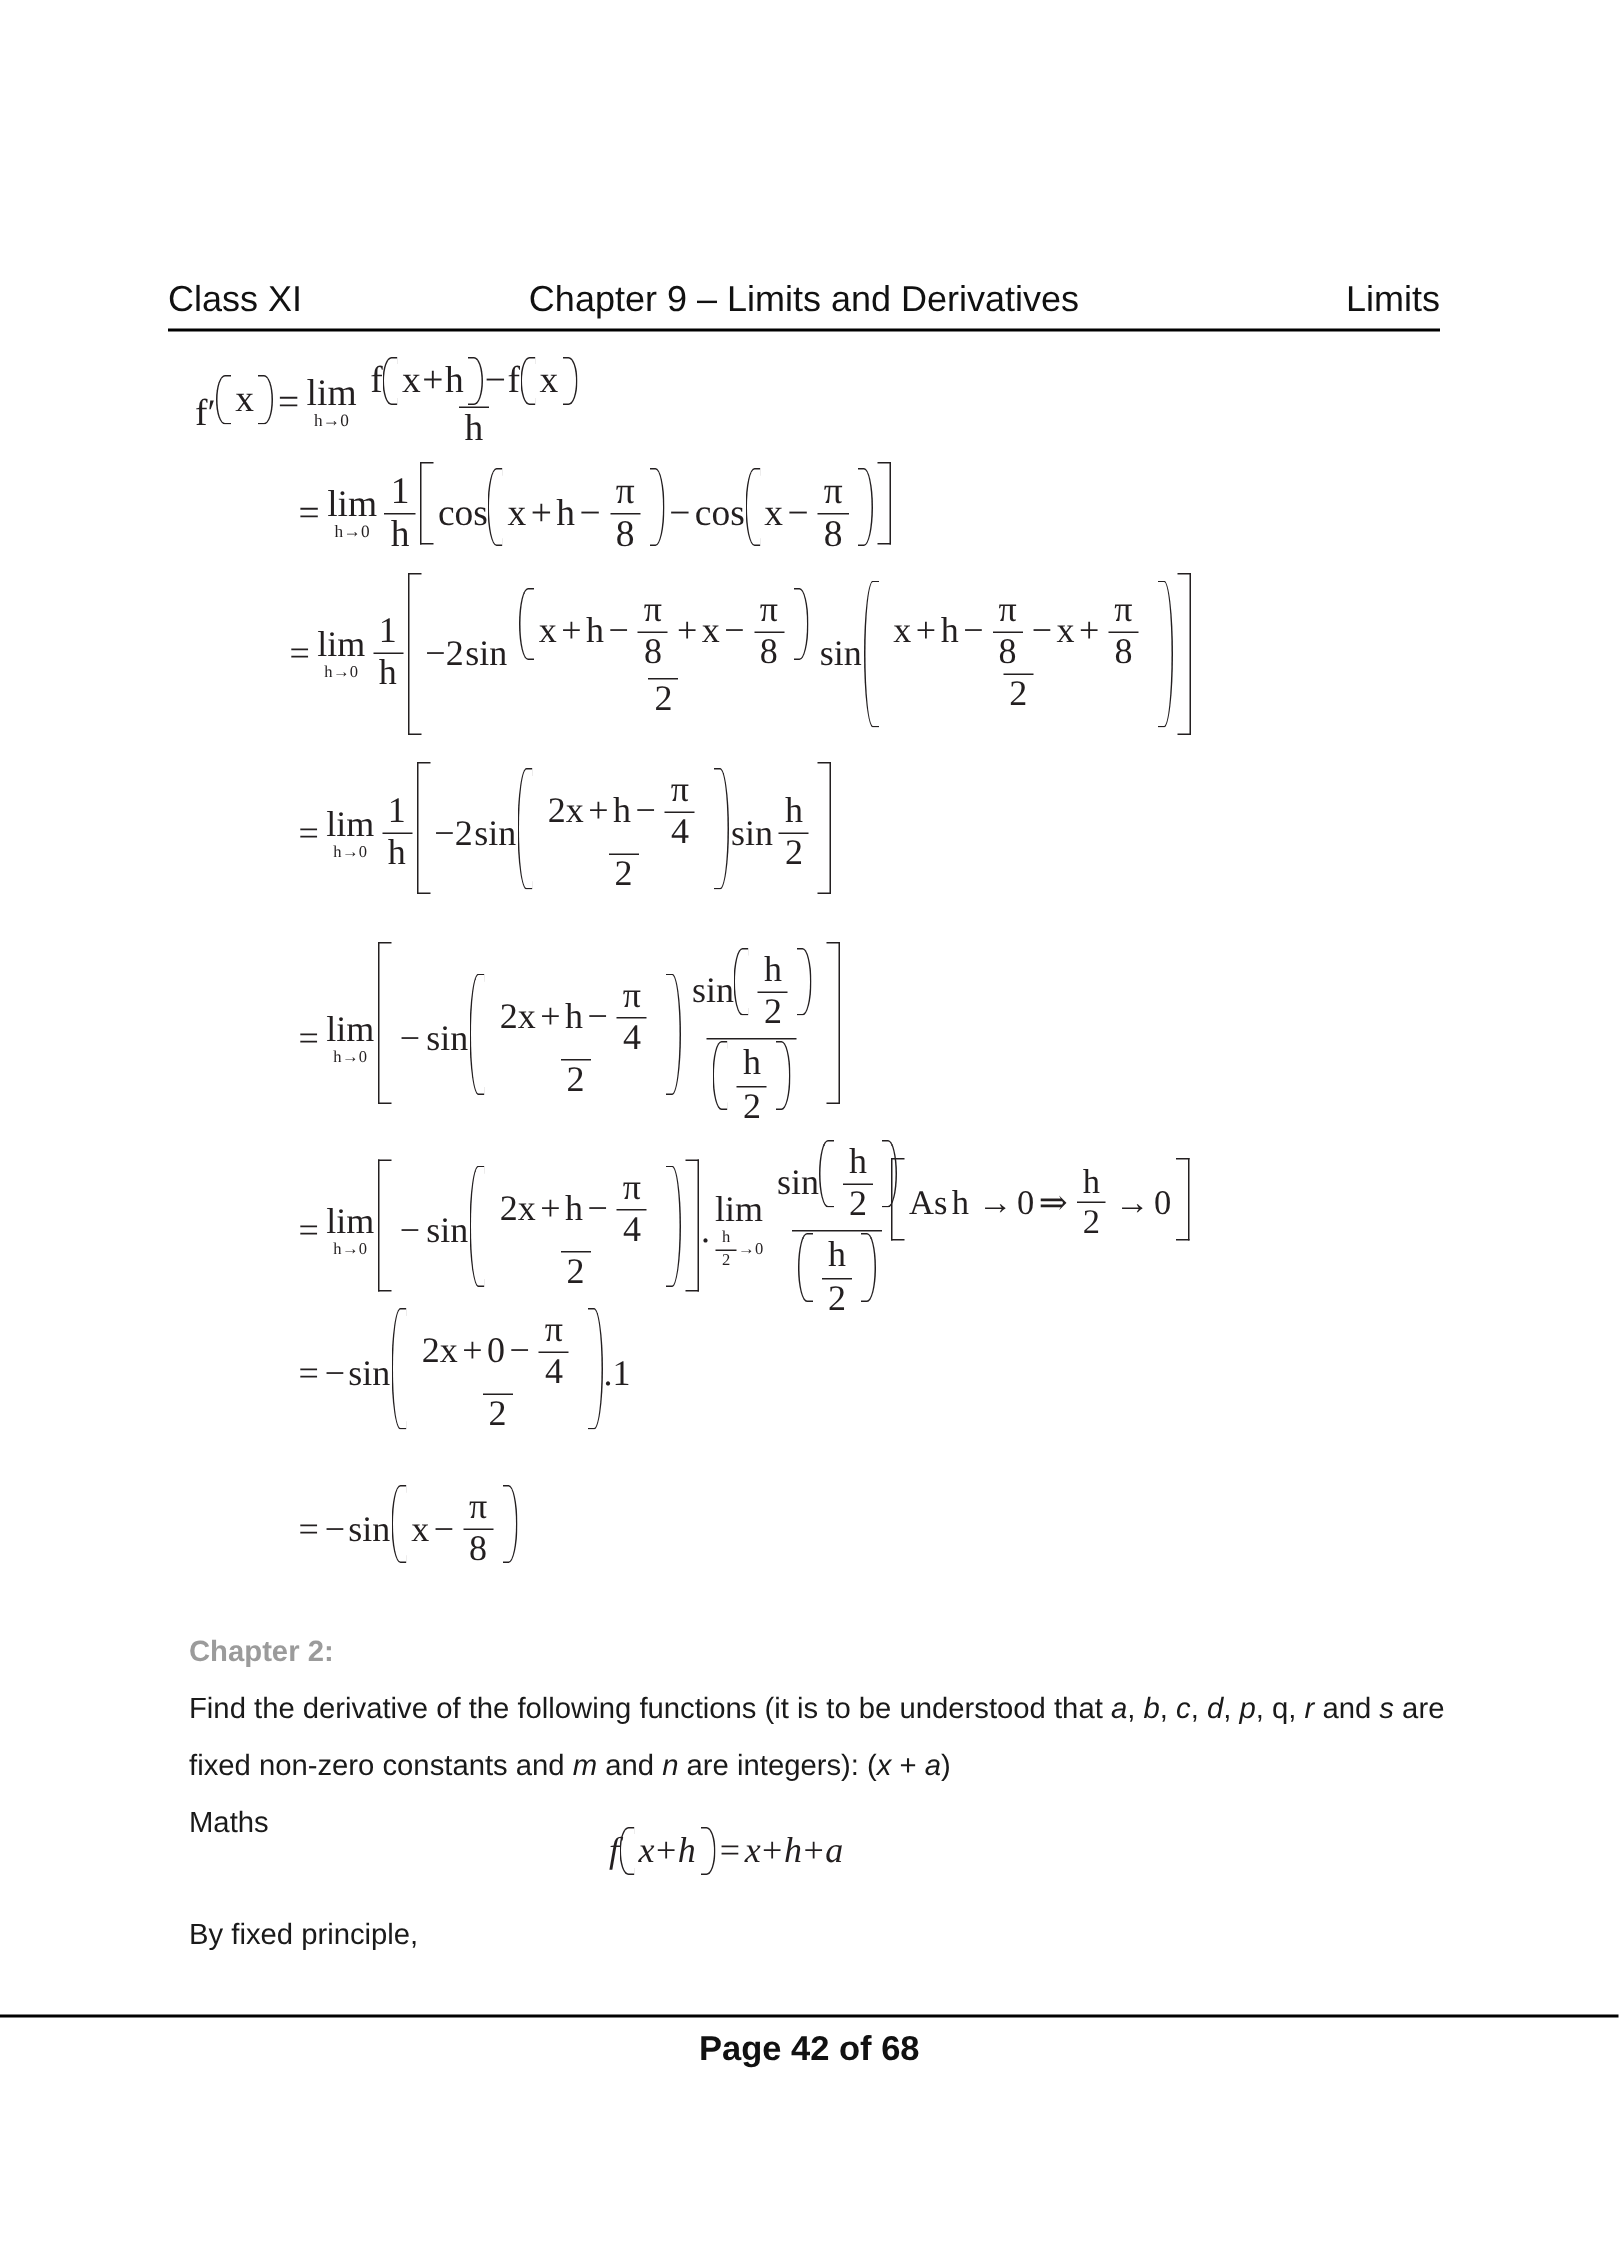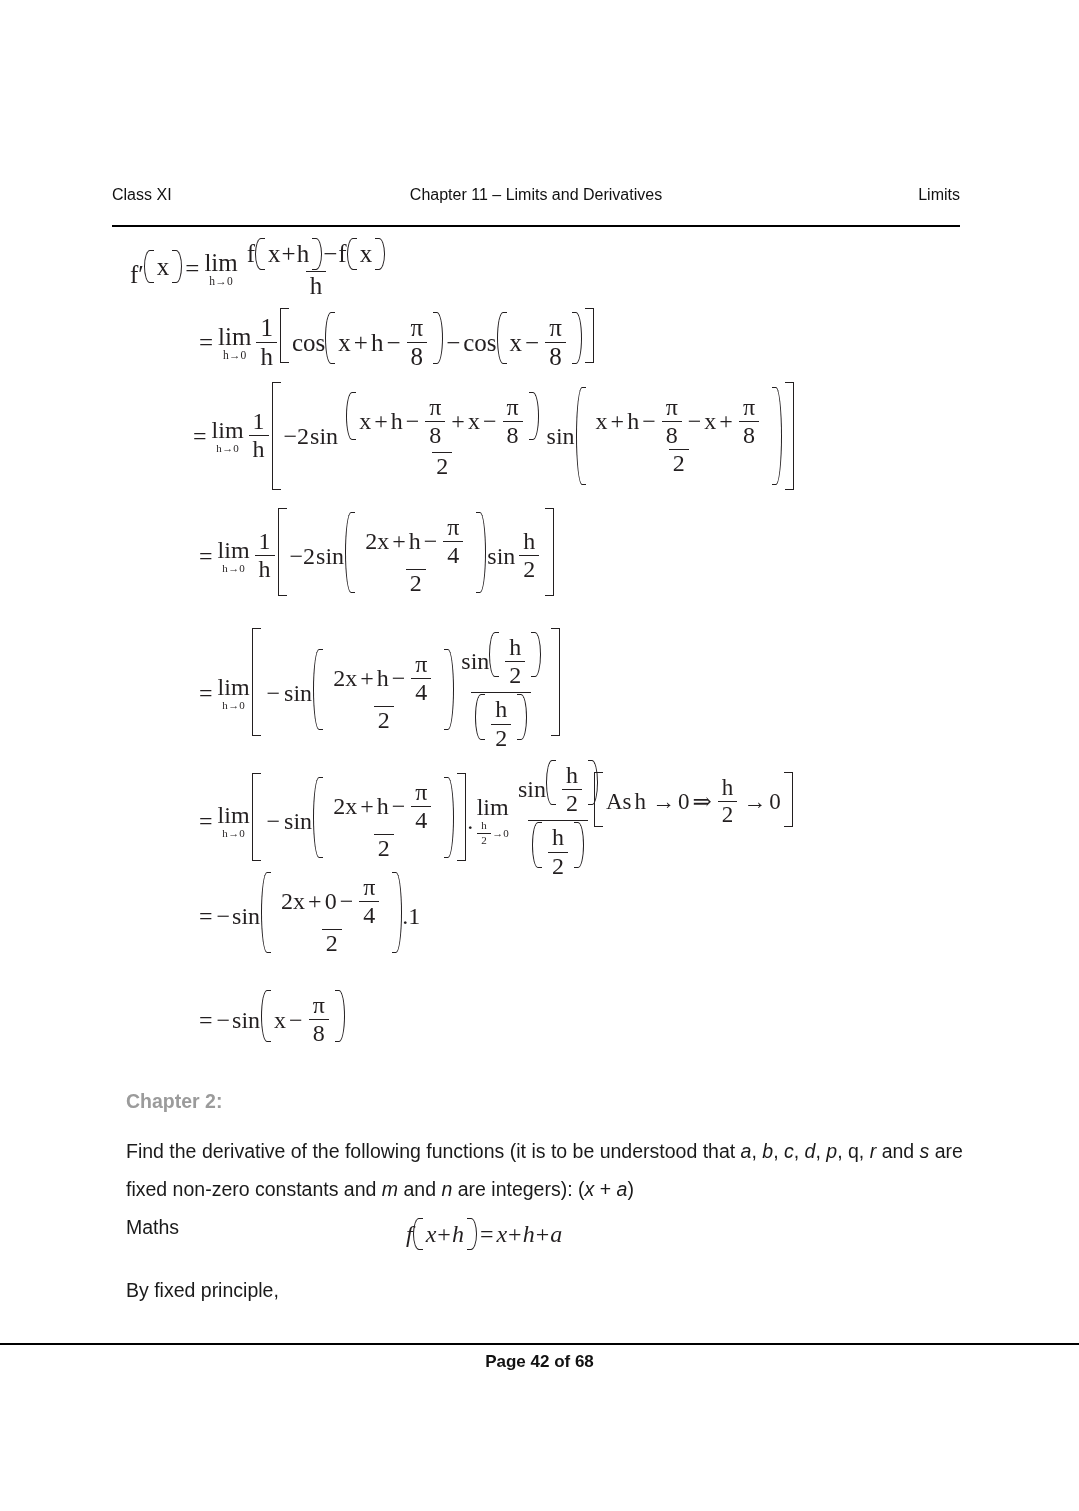--- a/index.html
+++ b/index.html
@@ -23,24 +23,24 @@
 
   
   .doc-header {
     position: absolute;
     left: 112px;
     top: 186px;
     width: 848px;
     display: flex;
     align-items: baseline;
     justify-content: space-between;
-    font-size: 16px;
+    font-size: 24px;
     color: #111;
     border-bottom: 2px solid #000;
-    padding-bottom: 21px;
+    padding-bottom: 5px;
   }
   .doc-header .hdr-center {
     position: absolute;
     left: 0;
     right: 0;
     text-align: center;
   }
   .doc-header .hdr-left  { z-index: 2; }
   .doc-header .hdr-right { z-index: 2; }
 
@@ -135,33 +135,33 @@
     top: 1343px;
     width: 1079px;
     border-top: 2.5px solid #000;
   }
   .footer {
     position: absolute;
     left: 0;
     top: 1352px;
     width: 1079px;
     text-align: center;
-    font-size: 17px;
+    font-size: 23px;
     font-weight: bold;
     color: #111;
   }
 </style>
 </head>
 <body>
 
 <div class="page">
 
   <div class="doc-header">
     <span class="hdr-left">Class XI</span>
-    <span class="hdr-center">Chapter 11 – Limits and Derivatives</span>
+    <span class="hdr-center">Chapter 9 – Limits and Derivatives</span>
     <span class="hdr-right">Limits</span>
   </div>
 
   <div class="mathwrap math" style="left:130px; top:238px; font-size:25px;">
     <span class="row">
       <span>
         <span>f′</span><span class="delim" style="font-size:1em;">
             <span class="dl" style="height:1.25em;"></span>
             <span class="dbody">
               <span>x</span>
@@ -592,21 +592,21 @@
               <span class="den">8</span>
             </span>
         </span>
         <span class="dr" style="height:2.1em;"></span>
       </span>
     </span>
   </div>
 
   <div class="prose" style="left:126px; top:1082px; width:850px;">
     <div class="qhead">Chapter 2:</div>
-    <div style="margin-top:12px;">
+    <div style="margin-top:0;">
       <span>Find the derivative of the following functions (it is to be understood that </span><span class="ital">a</span>, <span class="ital">b</span>, <span class="ital">c</span>, <span class="ital">d</span>, <span class="ital">p</span>, <span>q,</span> <span class="ital">r</span> <span>and </span><span class="ital">s</span><span> are fixed non-zero constants and </span><span class="ital">m</span><span> and </span><span class="ital">n</span><span> are integers): (</span><span class="ital">x</span><span> + </span><span class="ital">a</span><span>)</span>
     </div>
     <div>Maths</div>
   </div>
 
 
   <div class="mathwrap math" style="left:406px; top:1218px; font-size:24px; font-style:italic;">
     <span class="row">
       <span>f</span>
       <span class="delim">

